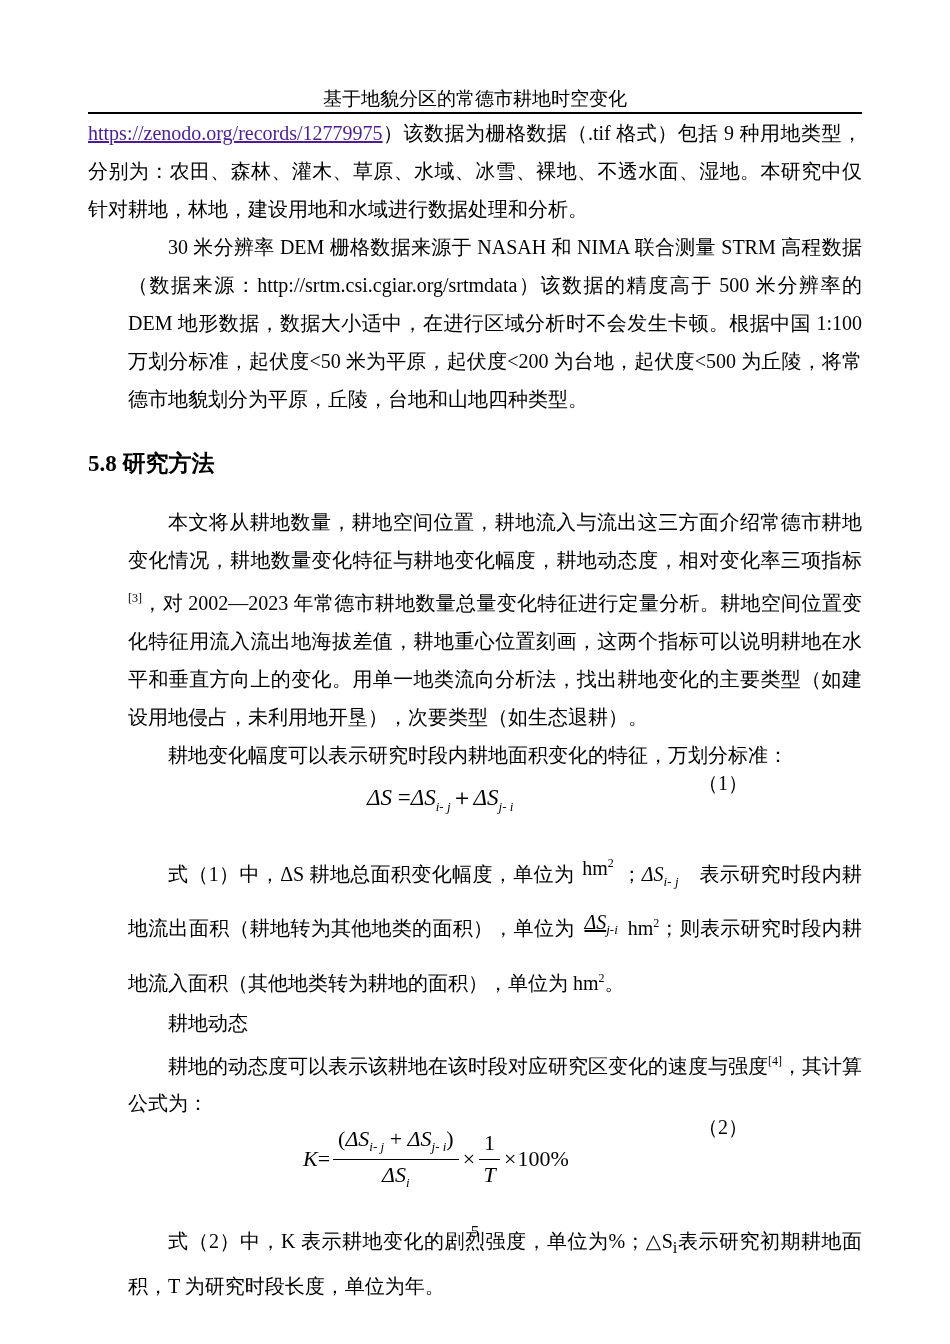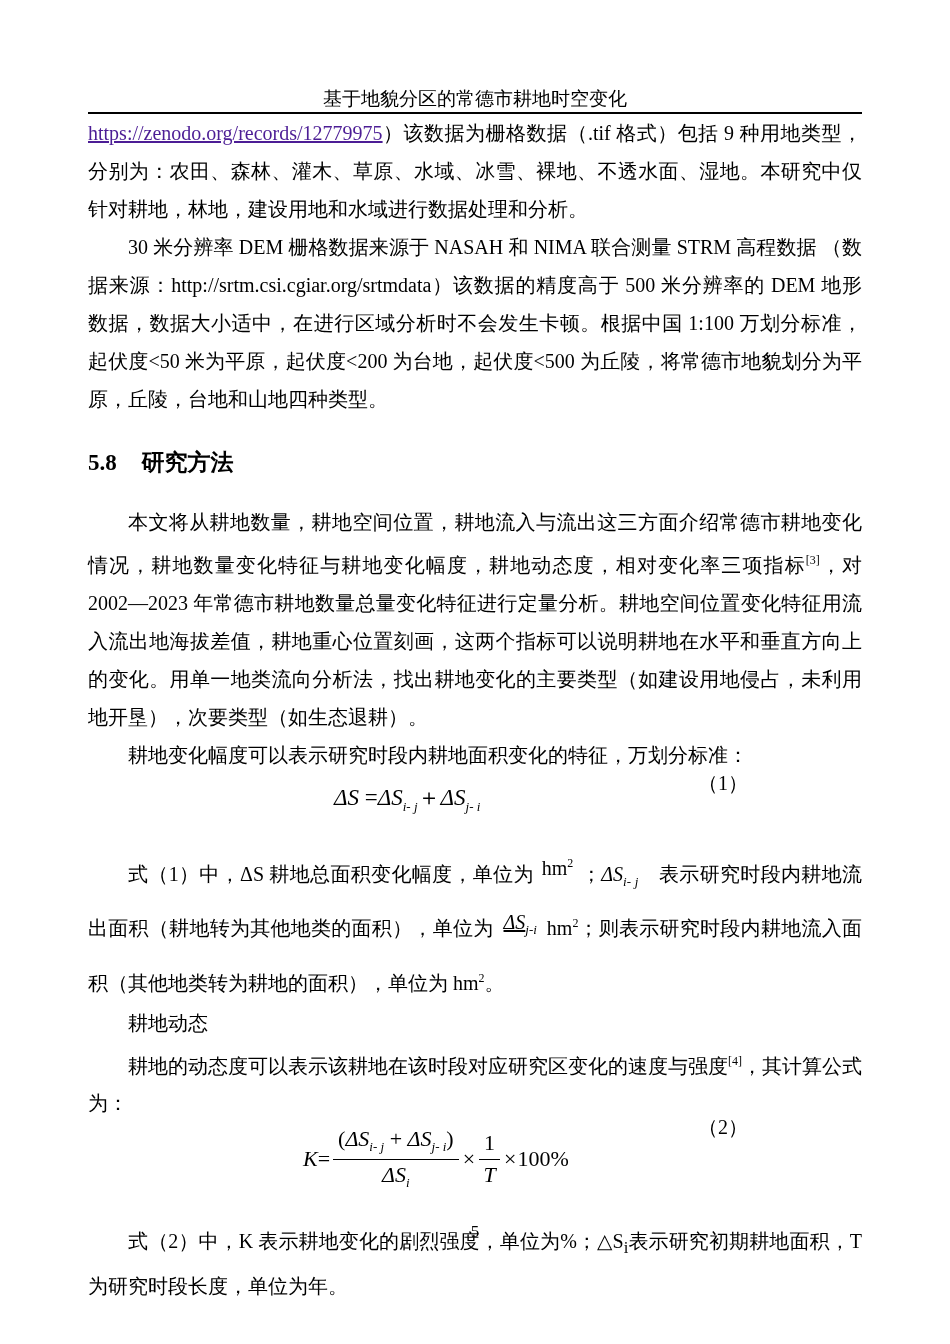--- a/index.html
+++ b/index.html
@@ -15,43 +15,43 @@
   .doc-header { padding-top:88px; }
   .doc-header-title {
     text-align:center; font-size:19px; line-height:22px;
     padding-bottom:2px; border-bottom:2px solid #000;
   }
 
   .body-text {
     font-size:20px; line-height:38px;
     text-align:justify; text-justify:inter-character;
   }
-  .indent { text-indent:2em; }
+  .indent { text-indent:2em;margin-left:40px; }
   .looser { line-height:42px; }
 
   a.doc-link { color:#4c1d95; text-decoration:underline; }
 
   .section-heading { margin:30px 0 24px; font-size:23px; line-height:30px; }
   .section-heading .sec-num { font-family:"Liberation Serif","DejaVu Serif",serif; }
-  .section-heading .sec-title { font-family:Liberation Mono, monospace; font-weight:600;margin-left:19px; }
+  .section-heading .sec-title { font-family:Liberation Sans, sans-serif; font-weight:600; }
 
   sup.ref { font-size:12px; }
   sup.unit-sup { font-size:12px; }
   sub.msub { font-size:13px; font-style:italic; }
   .it { font-style:italic; }
   .mraise { position:relative; top:-5px; margin:0 8px; }
   .mraise2 { position:relative; top:-6px; margin:0 10px; font-style:italic;text-decoration:underline; }
 
   .formula-block { position:relative; }
   .fb1 { height:74px; }
   .fb2 { height:100px; }
   .eq-number { position:absolute; right:114px; font-size:20px; }
   .fb1 .eq-number { top:-4px; }
   .fb2 .eq-number { top:-8px; }
-  .formula1 { position:absolute; left:246px; top:8px; font-size:23px;text-align:center; }
+  .formula1 { position:absolute; left:279px; top:8px; font-size:23px;text-align:center; }
   .formula1 sub { font-size:13px; font-style:italic; }
   .formula2 { position:absolute; left:215px; top:4px; font-size:22px; display:flex; align-items:center; }
   .formula2 sub { font-size:13px; font-style:italic; }
   .frac { display:inline-block; vertical-align:middle; text-align:center; margin:0 3px; }
   .frac .fnum { display:block; padding:0 5px 3px; border-bottom:1.5px solid #000; }
   .frac .fden { display:block; padding-top:2px; }
   .times { margin:0 1px; }
 
   .page-number {
     position:absolute; left:0; right:0; top:1222px;

